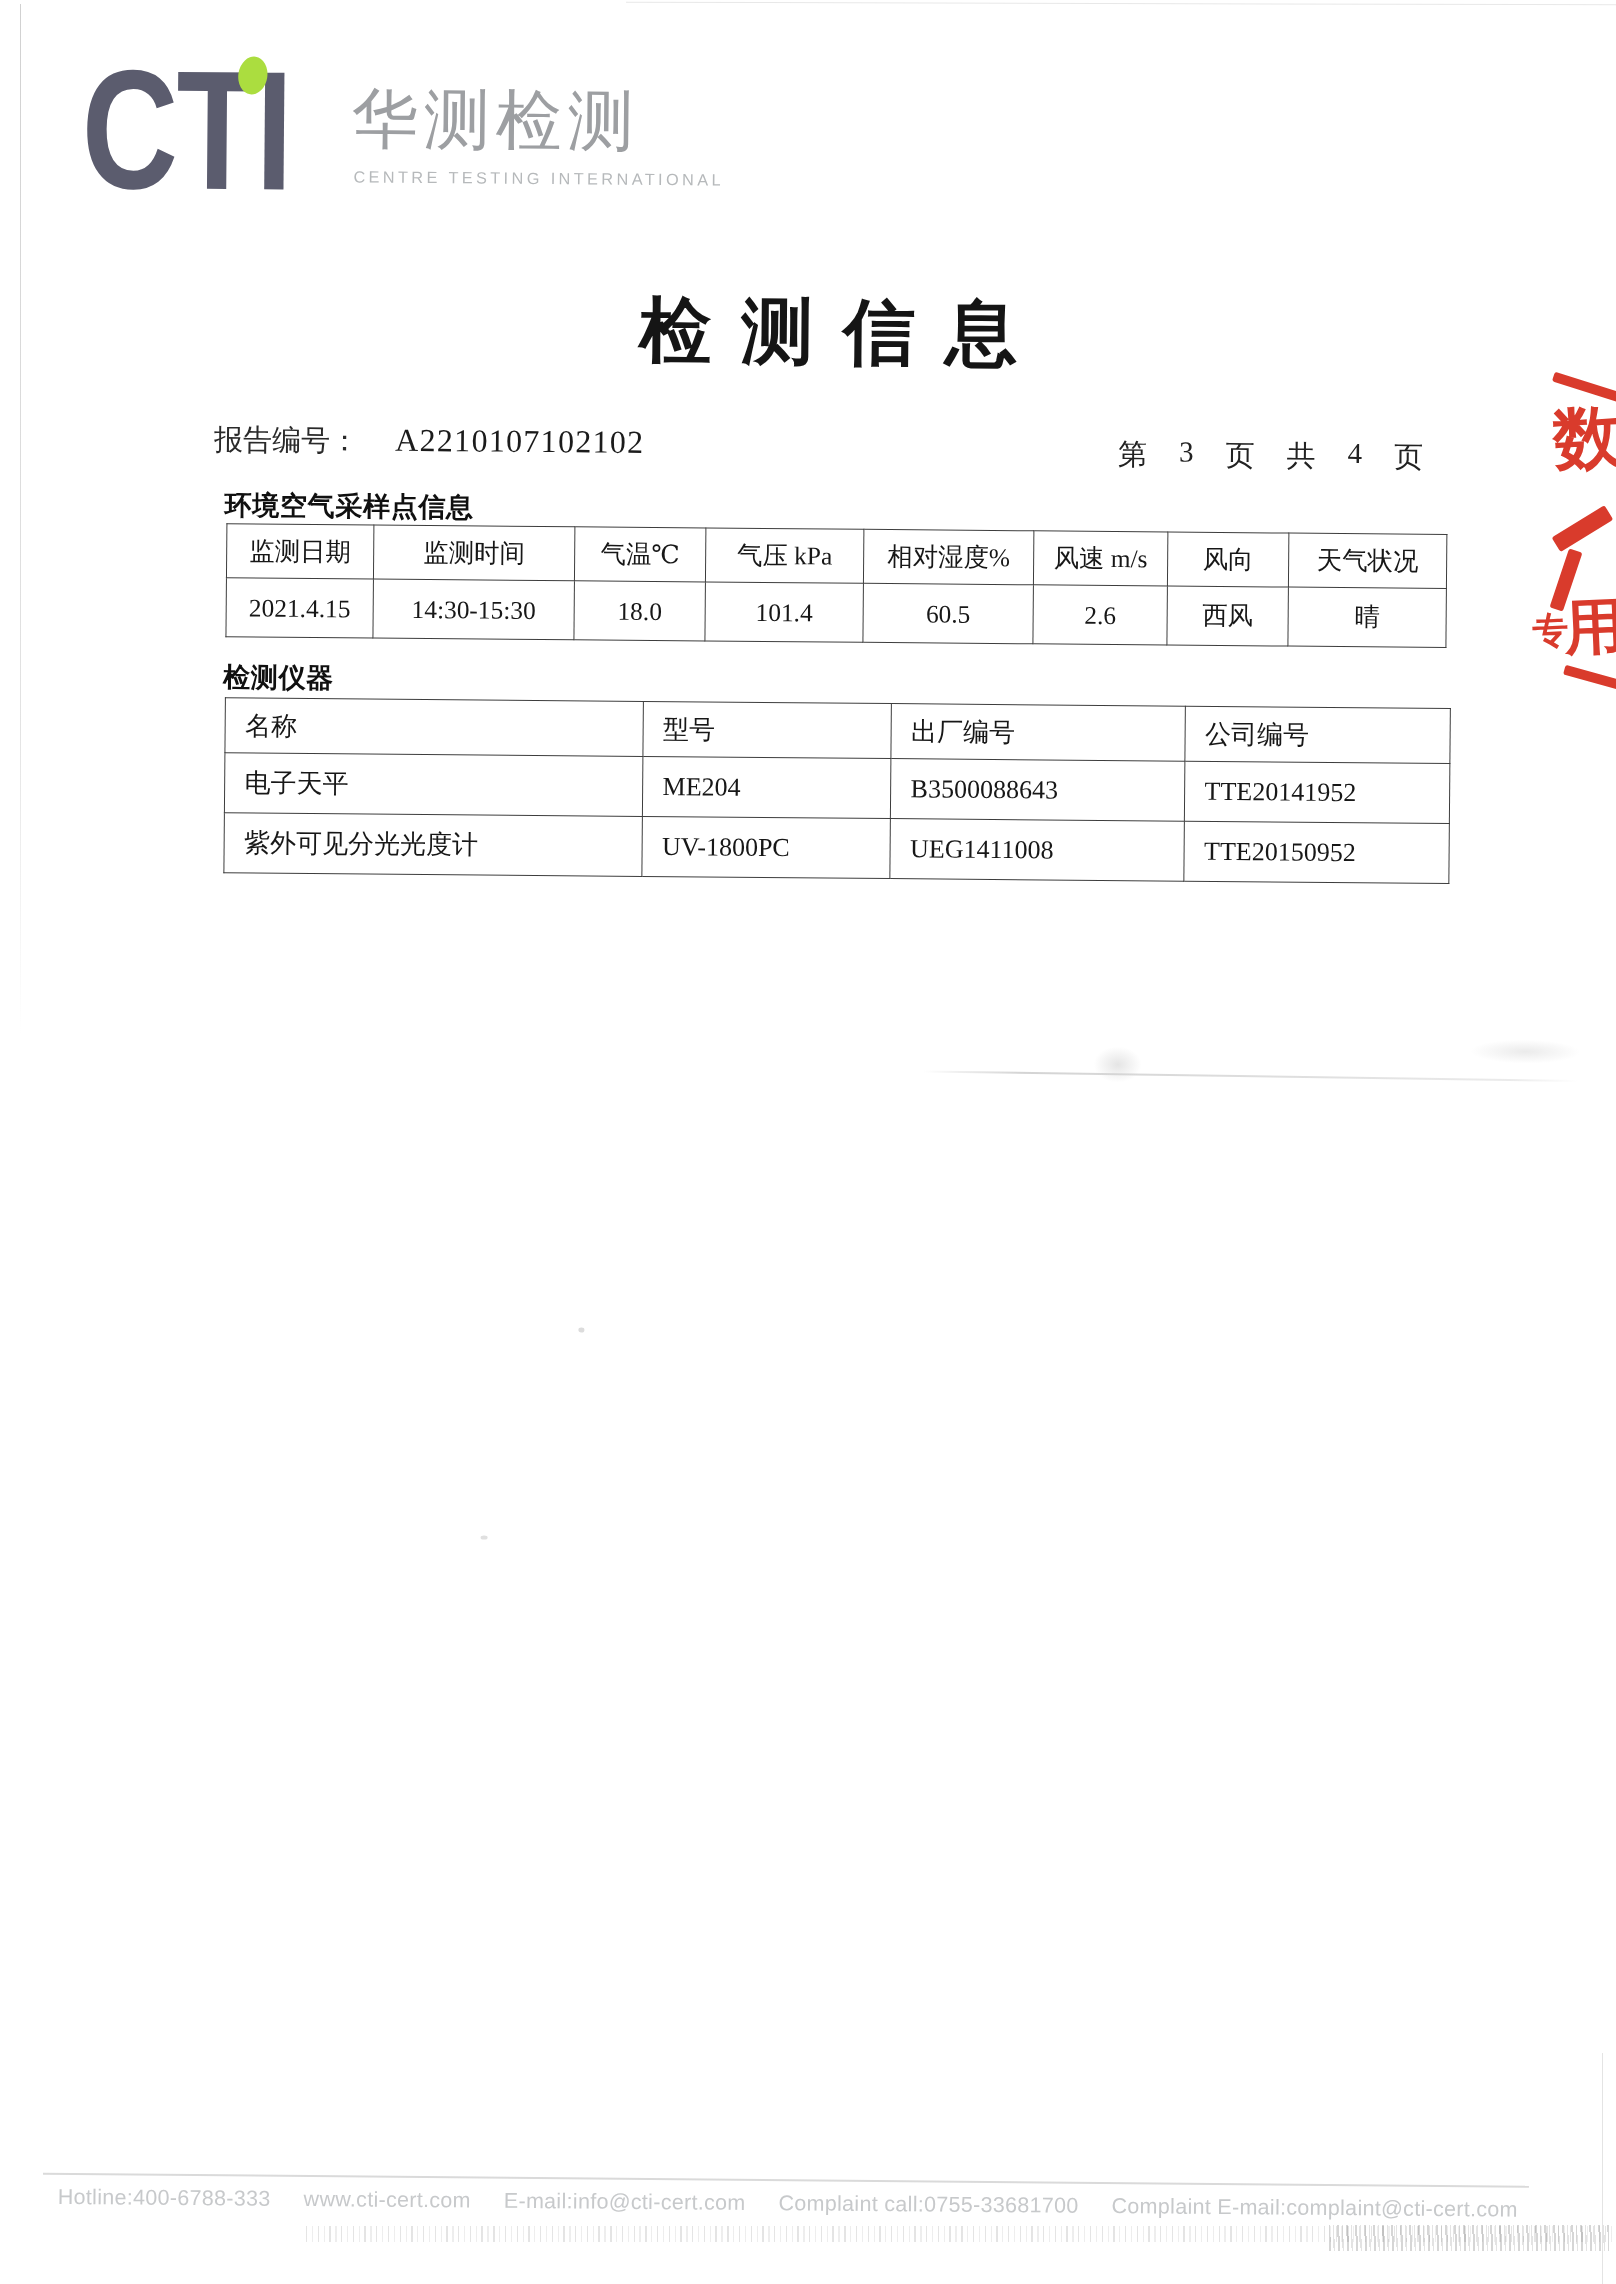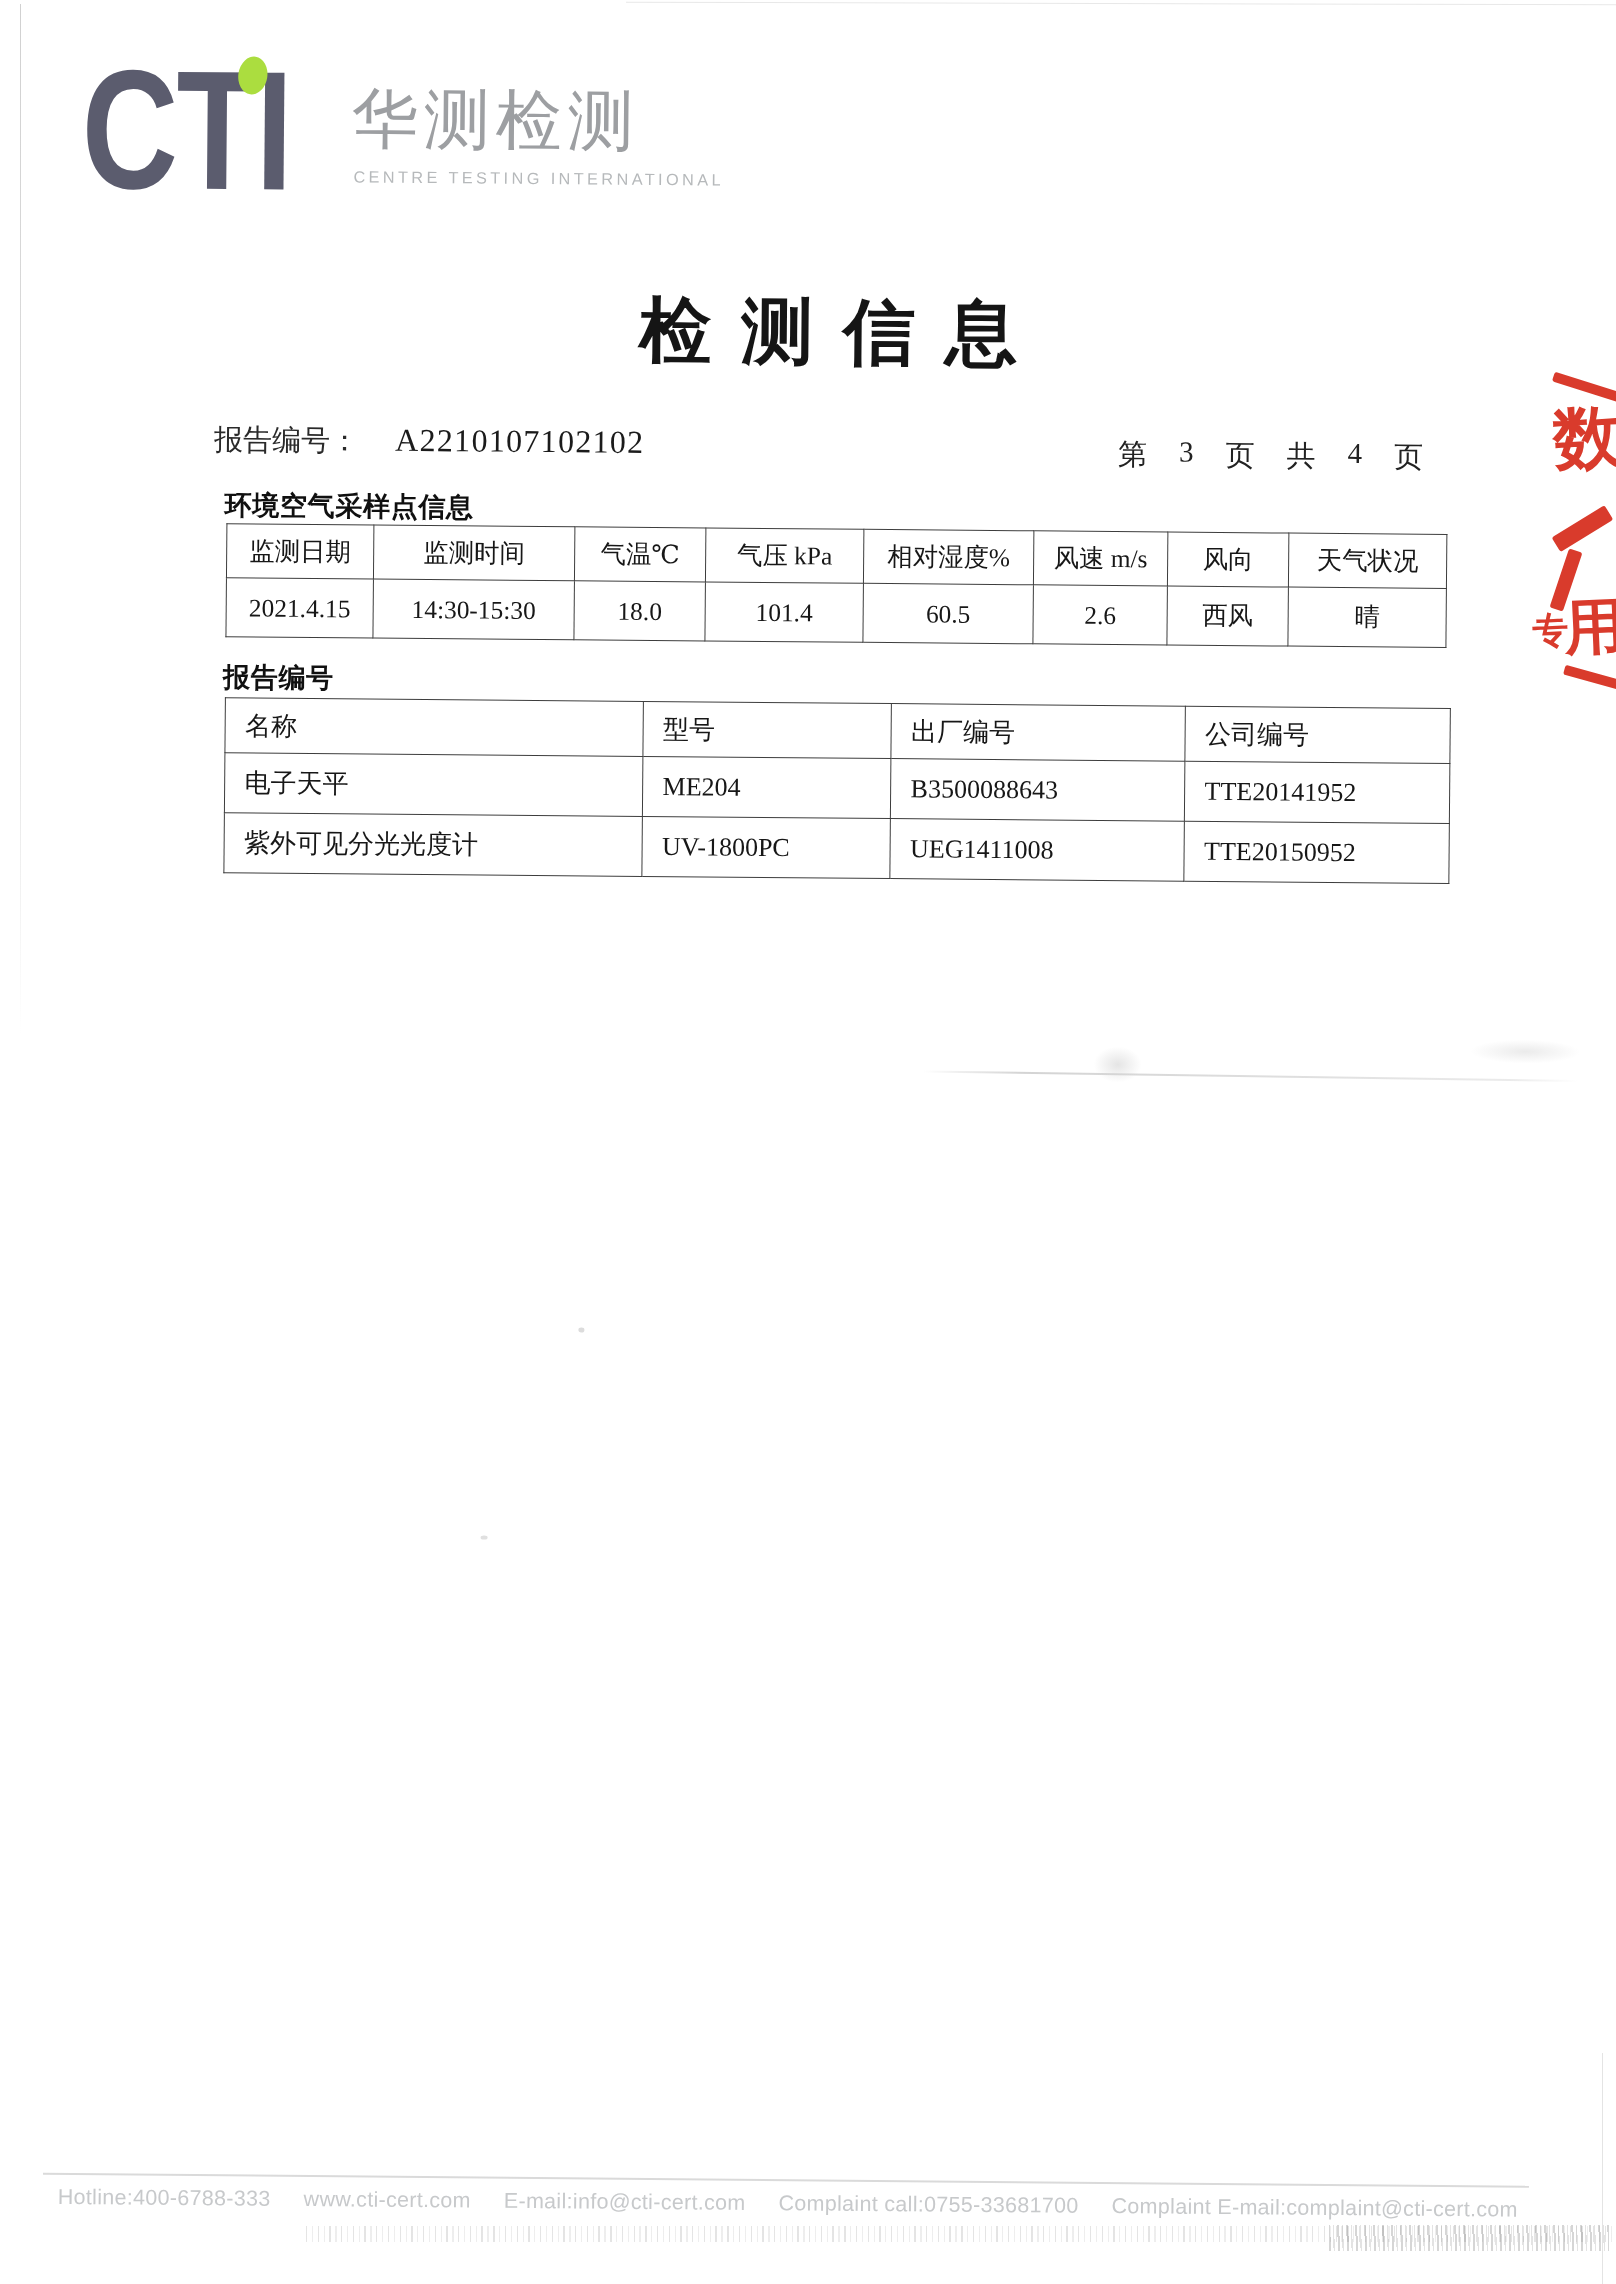--- a/index.html
+++ b/index.html
@@ -155,21 +155,21 @@
         <td>18.0</td>
         <td>101.4</td>
         <td>60.5</td>
         <td>2.6</td>
         <td>西风</td>
         <td>晴</td>
       </tr>
     </tbody>
       </table>
 
-    <div class="sec-h inst">报告编号</div>
+    <div class="sec-h inst">检测仪器</div>
     <table class="rpt inst">
       <colgroup>
         <col style="width:418px">
           <col style="width:248px">
           <col style="width:294px">
           <col style="width:265px">
       </colgroup>
       <tbody>
           <tr>
         <th>名称</th>

